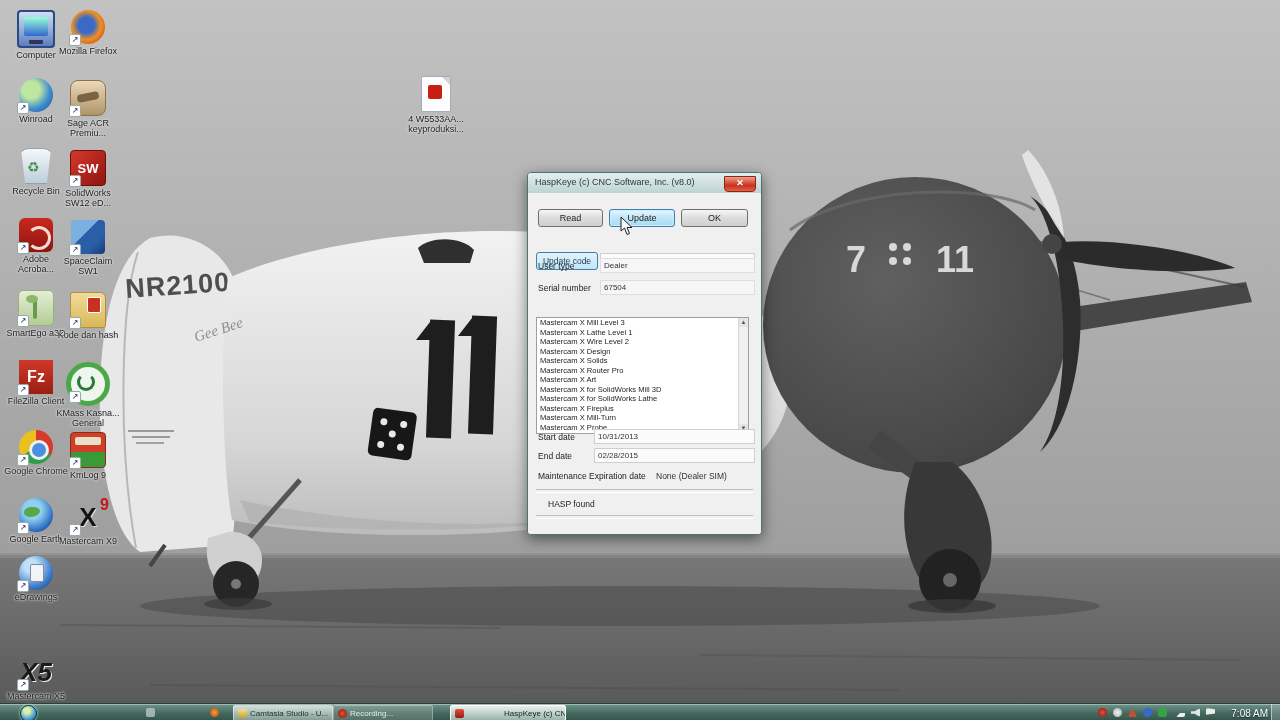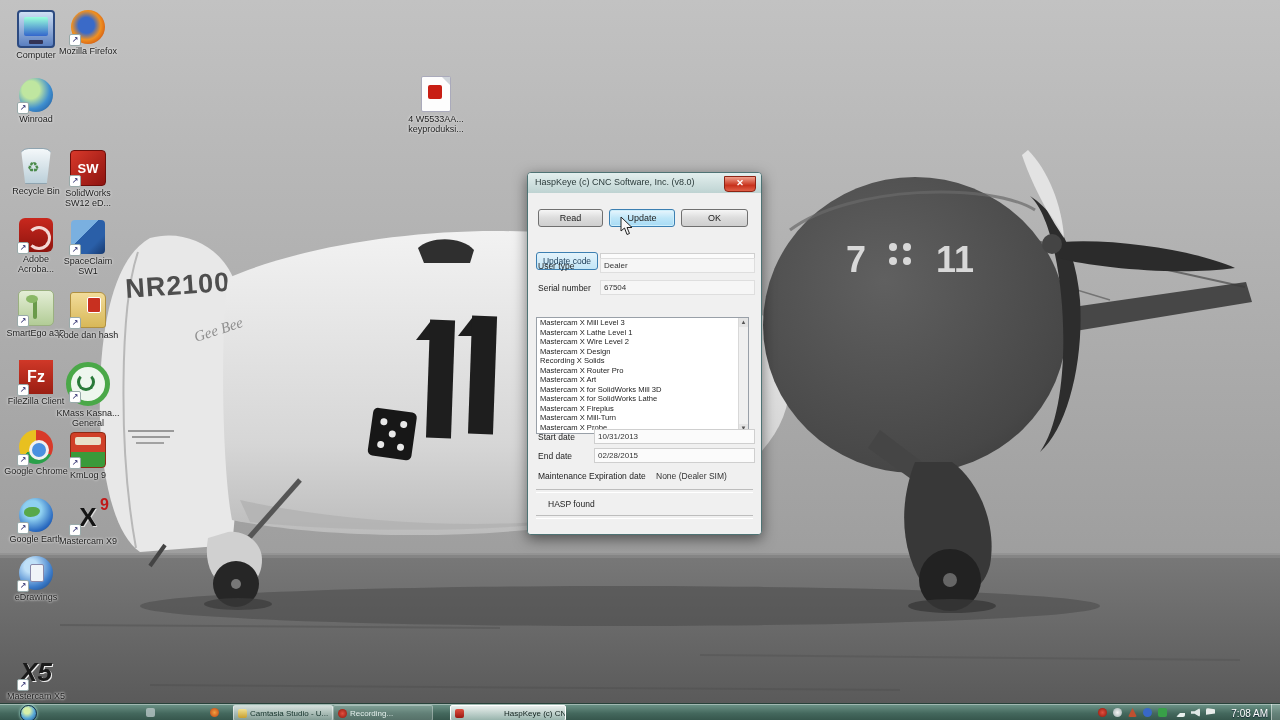--- a/index.html
+++ b/index.html
@@ -225,20 +225,26 @@
     <div class="ico sc" style="background:transparent;">
       <div class="glyph" style="font-size:26px;color:#1a1a1a;text-shadow:1px 1px 0 #eee;font-style:italic;">X5</div>
     </div>
     <div class="ico-label">Mastercam X5</div>
   </div>
 
   <div class="icon-cell" style="left:56px;top:10px">
     <div class="ico sc" style="border-radius:50%;background:radial-gradient(circle at 45% 45%,#3a6ac8 0 30%,#f09020 55%,#c84a10 85%,#8e2a08);"></div>
     <div class="ico-label">Mozilla Firefox</div>
   </div>
+  <div class="icon-cell" style="left:56px;top:80px">
+    <div class="ico sc" style="background:linear-gradient(#ead8b8,#b09468);border:1px solid #8a7450;border-radius:8px;">
+      <div style="position:absolute;left:6px;top:12px;width:22px;height:8px;background:#7a6244;border-radius:4px;transform:rotate(-12deg);"></div>
+    </div>
+    <div class="ico-label">Sage ACR Premiu...</div>
+  </div>
   <div class="icon-cell" style="left:56px;top:150px">
     <div class="ico sc" style="background:linear-gradient(135deg,#d8382a,#8e1410);border-radius:4px;border:1px solid #6e0e0a;">
       <div class="glyph" style="font-size:13px;">SW</div>
     </div>
     <div class="ico-label">SolidWorks SW12 eD...</div>
   </div>
   <div class="icon-cell" style="left:56px;top:220px">
     <div class="ico sc" style="background:linear-gradient(135deg,#7ab0e0 0 40%,#2a5fa8 40% 70%,#16386e);border-radius:4px;"></div>
     <div class="ico-label">SpaceClaim SW1</div>
   </div>
@@ -297,21 +303,21 @@
       <div class="fld-box" style="left:72px;top:65px;width:150px;border-color:#dedede;background:#f6f6f6;">Dealer</div>
 
       <div class="fld-label" style="left:10px;top:90px;">Serial number</div>
       <div class="fld-box" style="left:72px;top:87px;width:150px;border-color:#dedede;background:#f6f6f6;">67504</div>
 
       <div id="listbox">
         <div class="lb-item">Mastercam X Mill Level 3</div>
         <div class="lb-item">Mastercam X Lathe Level 1</div>
         <div class="lb-item">Mastercam X Wire Level 2</div>
         <div class="lb-item">Mastercam X Design</div>
-        <div class="lb-item">Recording X Solids</div>
+        <div class="lb-item">Mastercam X Solids</div>
         <div class="lb-item">Mastercam X Router Pro</div>
         <div class="lb-item">Mastercam X Art</div>
         <div class="lb-item">Mastercam X for SolidWorks Mill 3D</div>
         <div class="lb-item">Mastercam X for SolidWorks Lathe</div>
         <div class="lb-item">Mastercam X Fireplus</div>
         <div class="lb-item">Mastercam X Mill-Turn</div>
         <div class="lb-item">Mastercam X Probe</div>
         <div id="lb-scroll">
           <div class="arr" style="top:0;">▲</div>
           <div class="arr" style="bottom:0;">▼</div>

